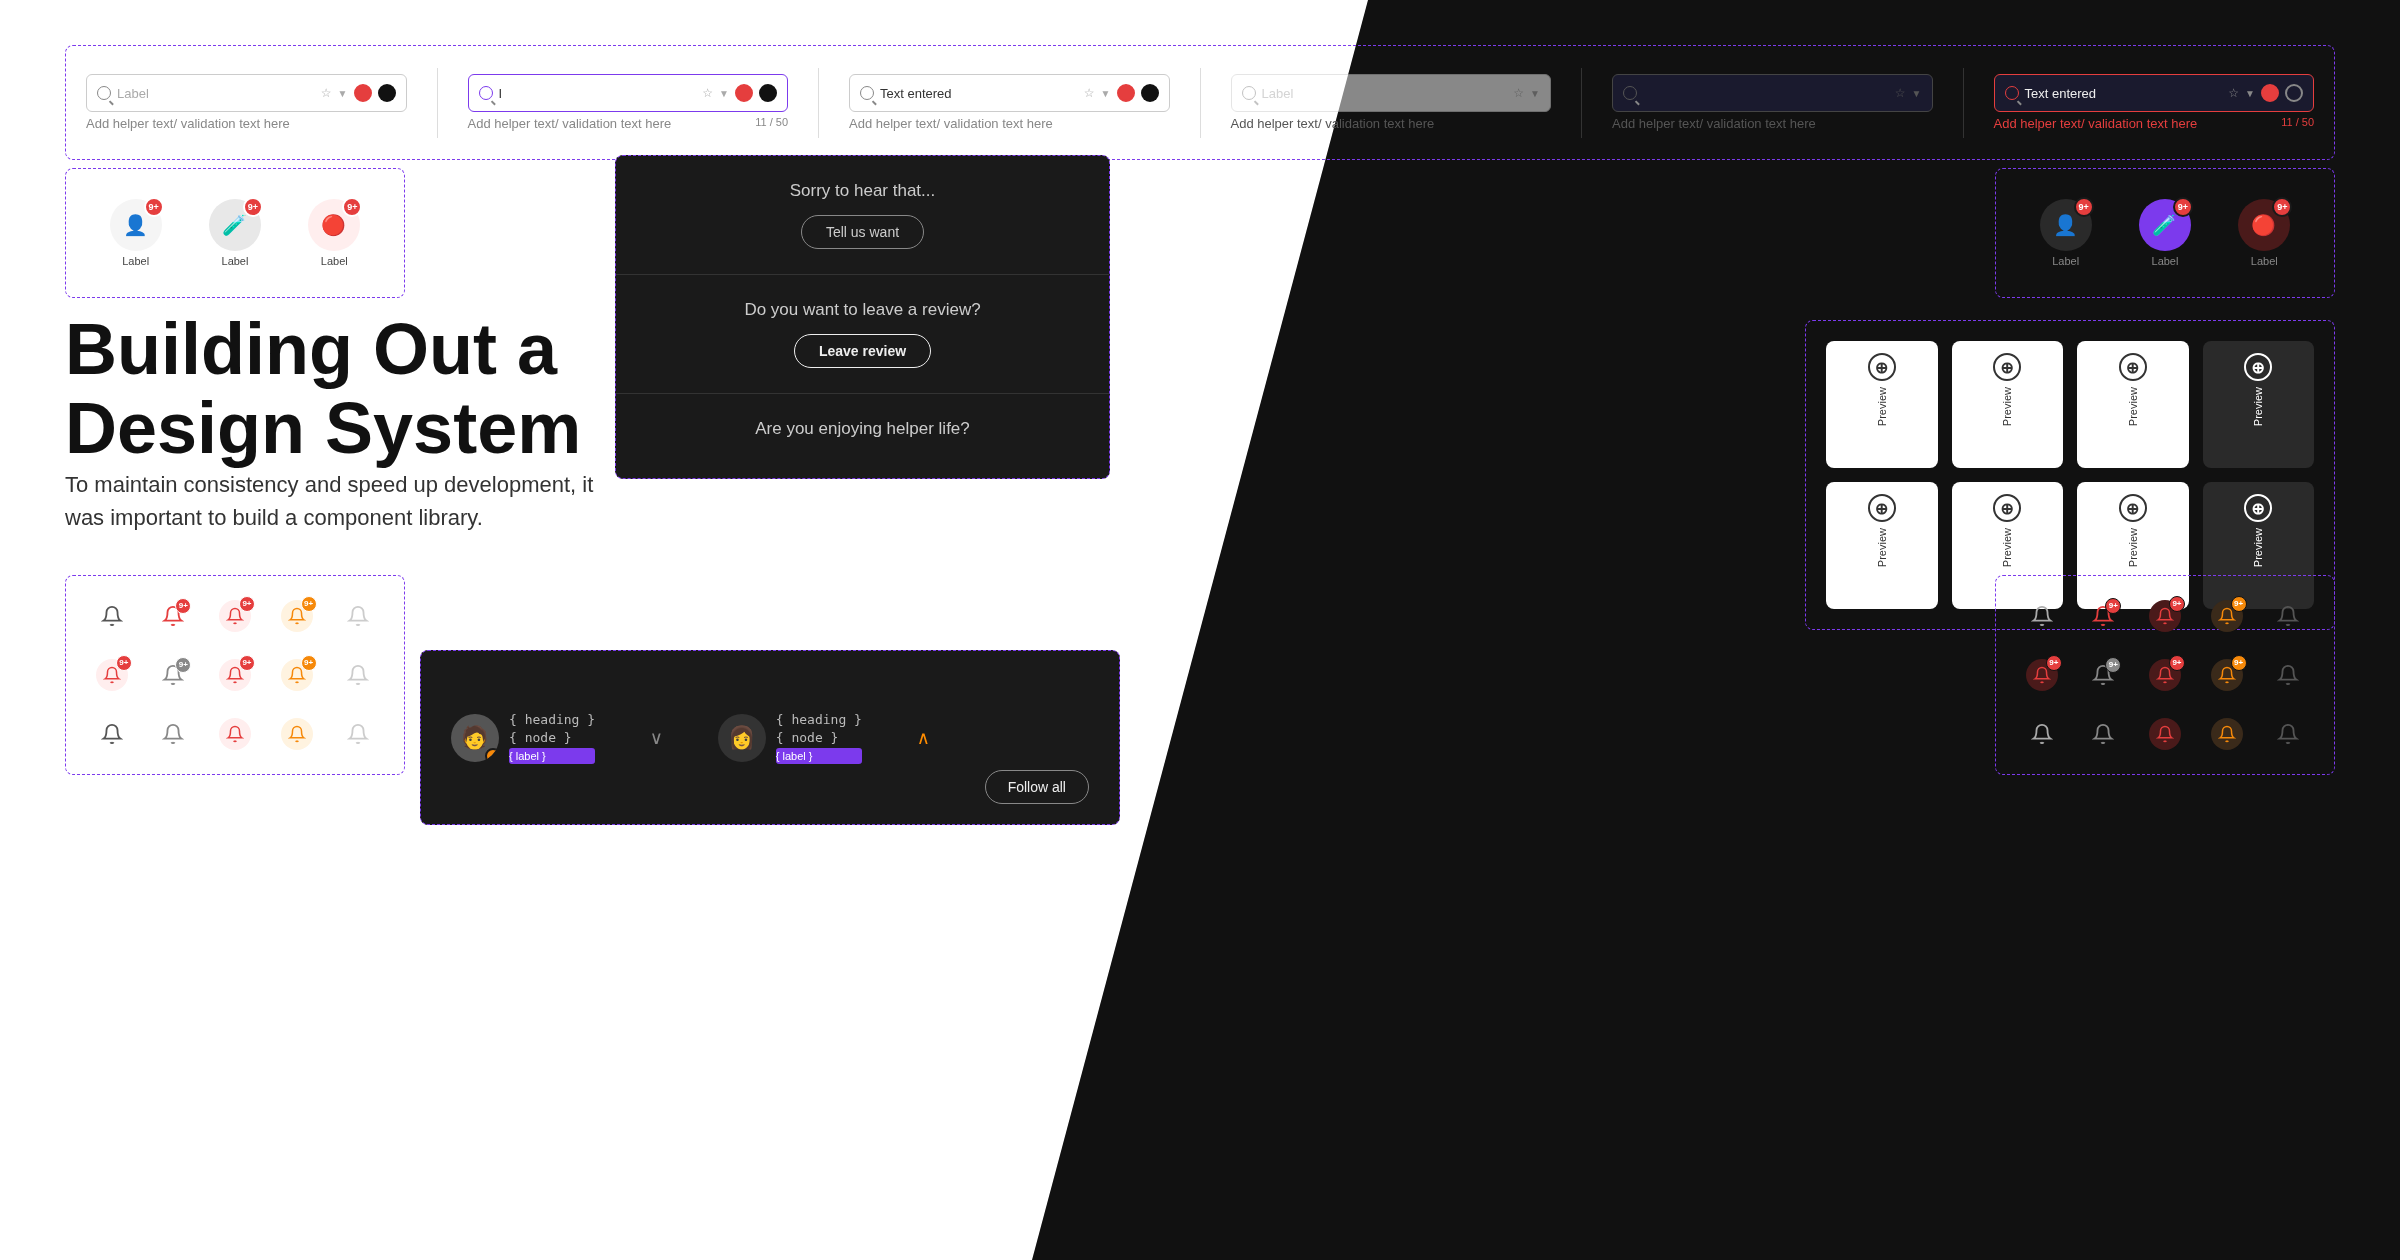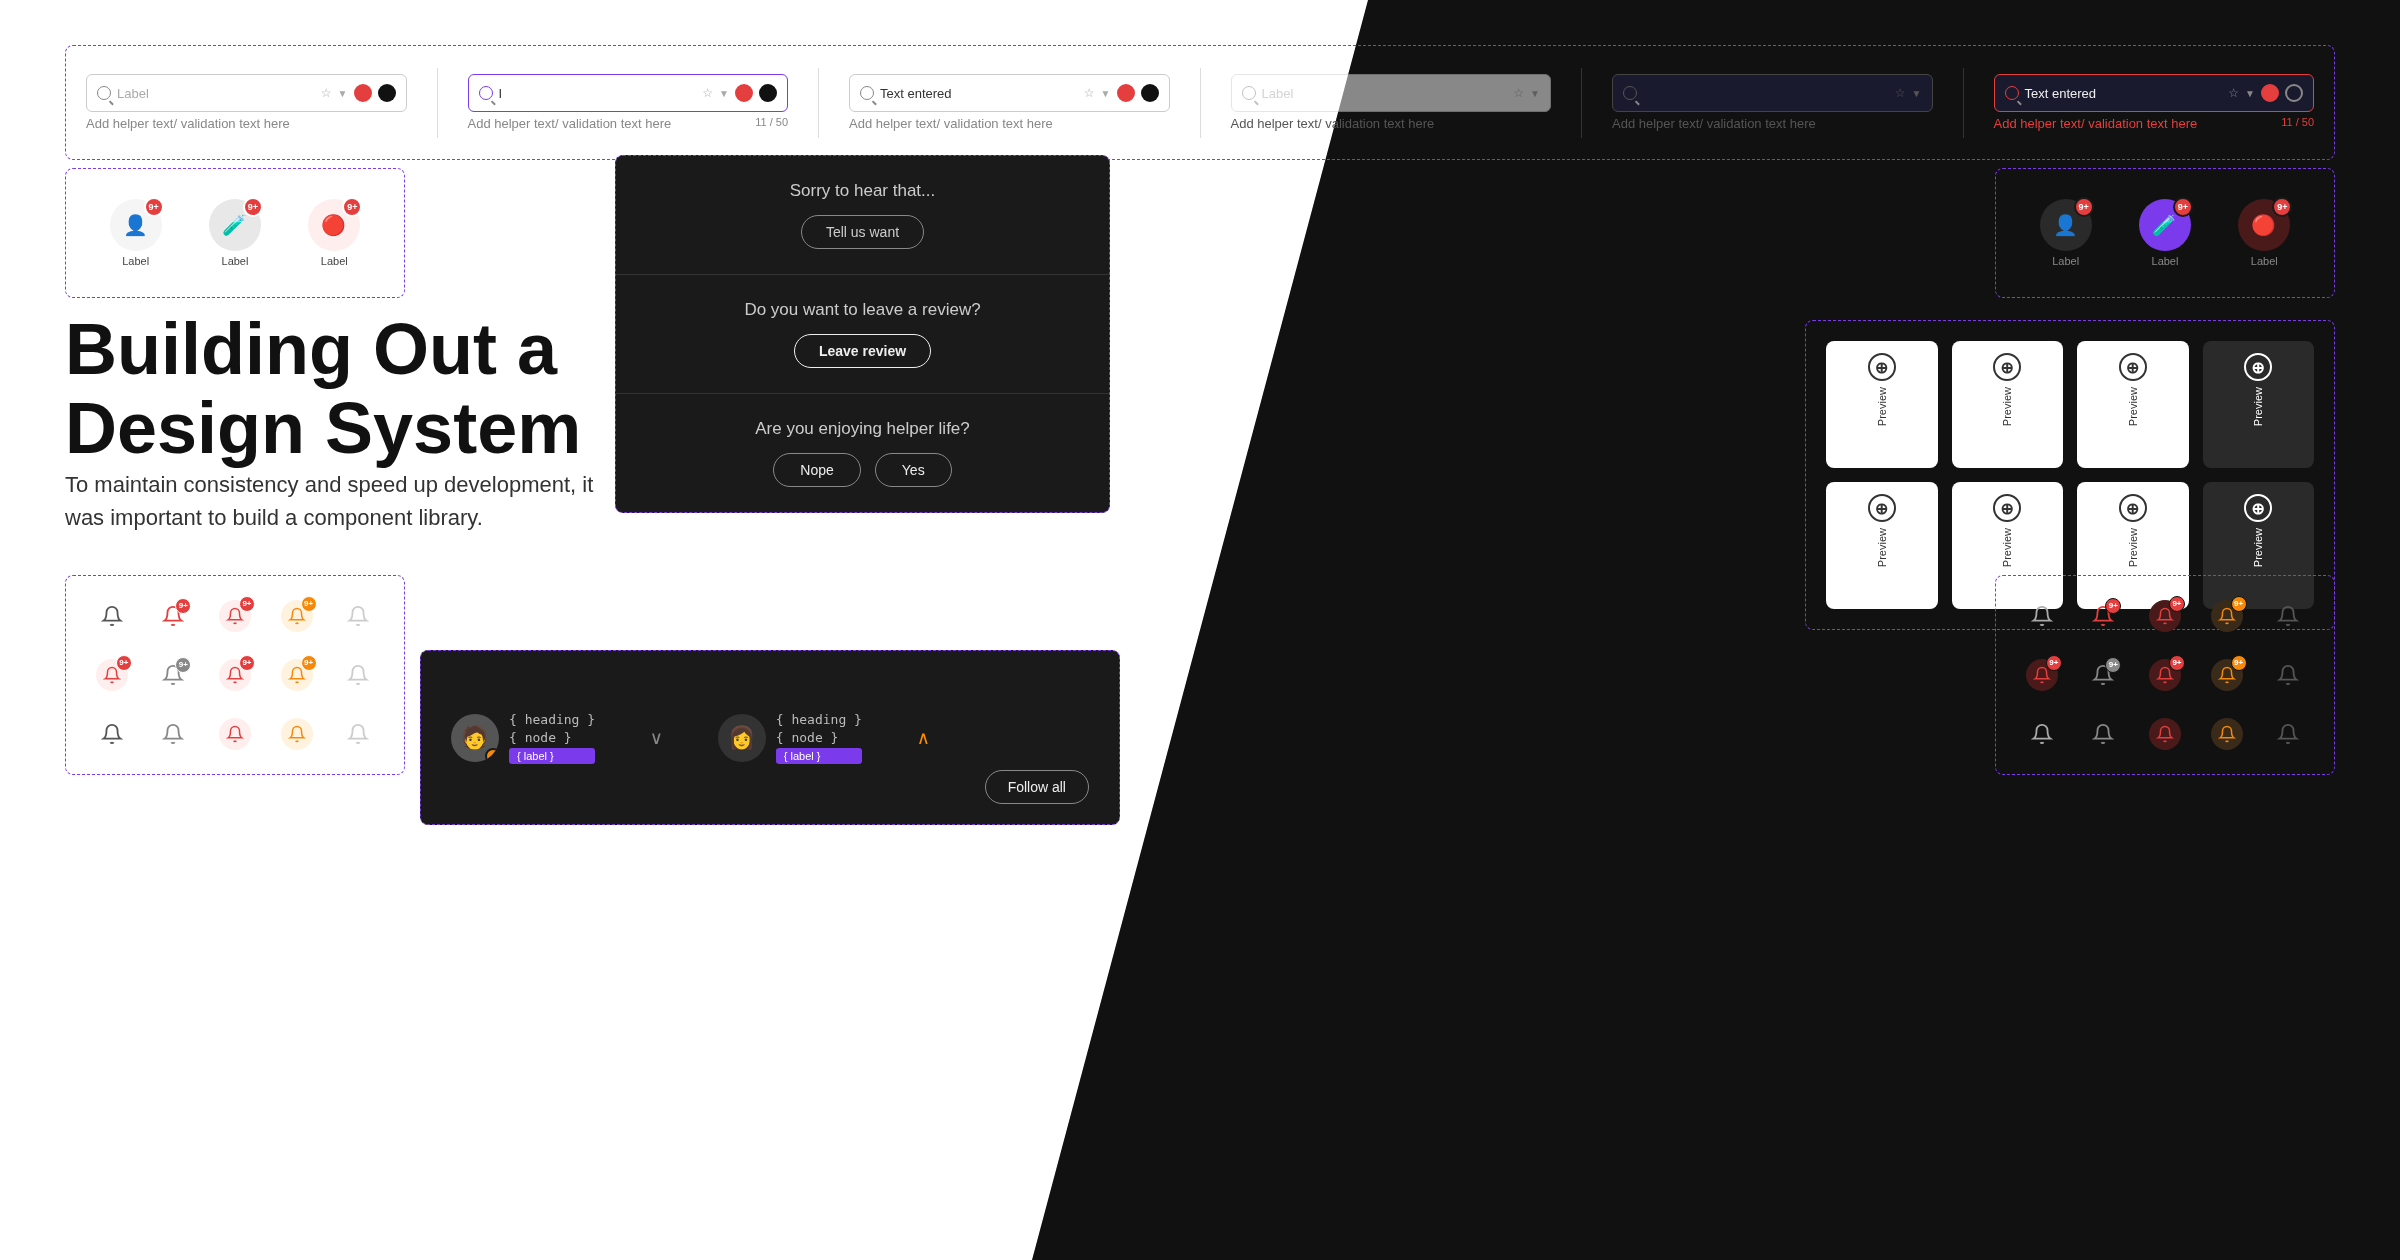--- a/index.html
+++ b/index.html
@@ -430,21 +430,21 @@
     }
     .follow-node {
       font-size: 13px;
       color: #bbb;
       font-family: monospace;
     }
     .follow-label-badge {
       background: #7c3aed;
       color: #fff;
       font-size: 11px;
-      padding: 2px 8px;
+      padding: 2px 0;
       border-radius: 3px;
     }
     .chevron-down {
       font-size: 18px;
       color: #888;
       cursor: pointer;
     }
     .chevron-up {
       font-size: 18px;
       color: #ff8c00;
@@ -835,24 +835,20 @@
       <button class="tell-btn">Tell us want</button>
     </div>
 
     <div class="survey-review">
       <p class="review-question">Do you want to leave a review?</p>
       <button class="leave-review-btn">Leave review</button>
     </div>
 
     <div class="survey-student">
       <p class="student-question">Are you enjoying helper life?</p>
-      <div class="survey-btn-row">
-        <button class="nope-btn">Nope</button>
-        <button class="yes-btn">Yes</button>
-      </div>
     </div>
   </div>
 
   <div class="follow-section">
     <div class="follow-item">
       <div class="follow-avatar-row">
         <div class="follow-avatar">
           <span style="font-size:22px;">🧑</span>
           <div style="position:absolute;bottom:-2px;right:-2px;width:16px;height:16px;border-radius:50%;background:#f6890a;border:2px solid #1a1a1a;"></div>
         </div>

